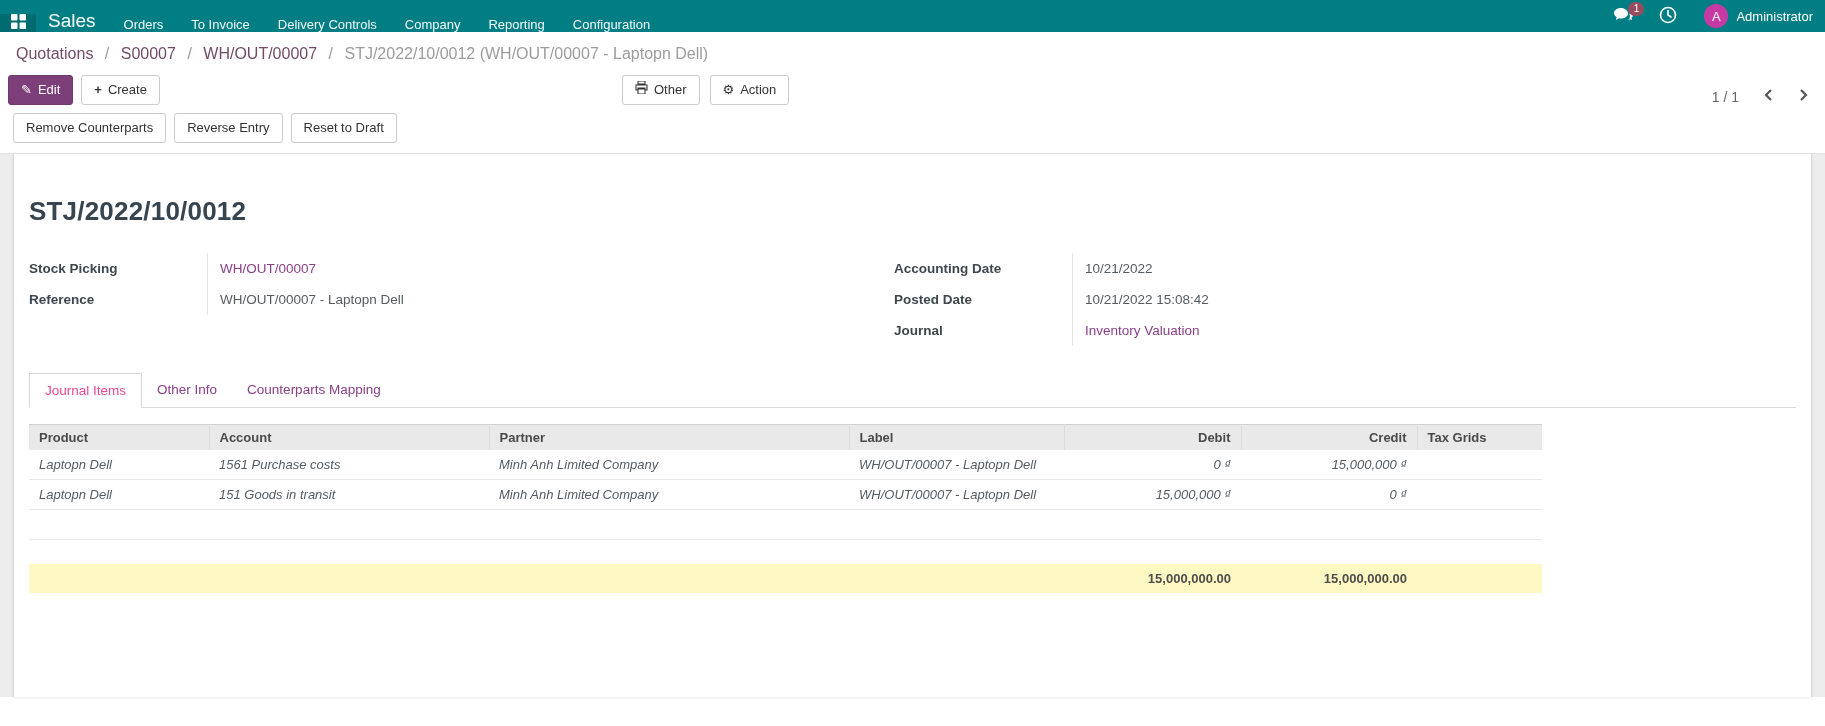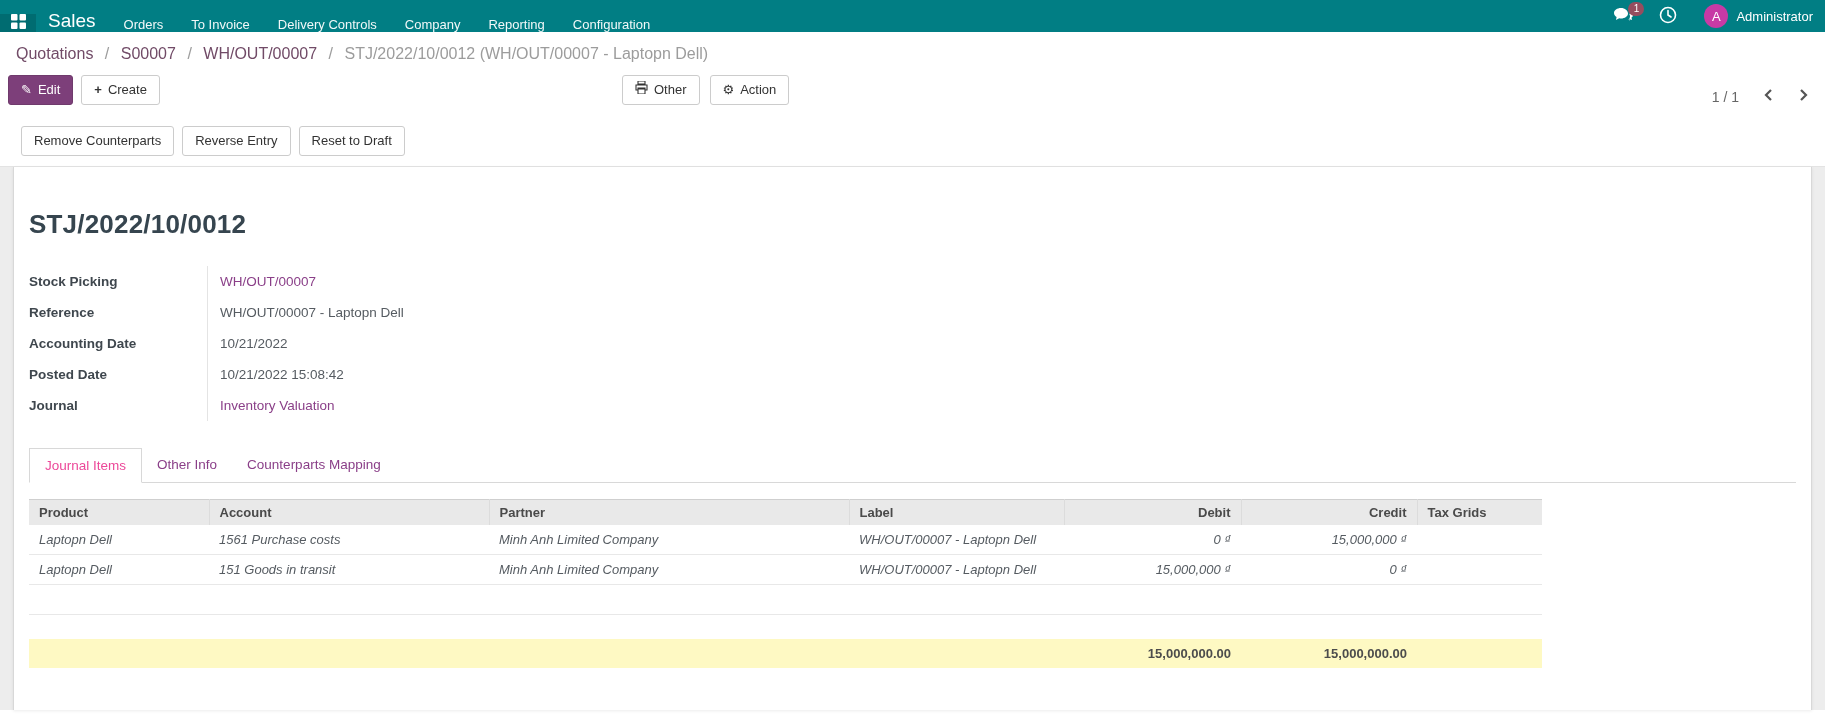--- a/index.html
+++ b/index.html
@@ -53,21 +53,21 @@
     color:#333; cursor:pointer; line-height:18px; white-space:nowrap;
   }
   .btn-primary { background:#7d3f7a; border-color:#6f3a6c; color:#fff; }
   .cp-center { position:absolute; left:622px; top:8px; display:flex; gap:10px; }
   .cp-pager {
     position:absolute; right:16px; top:12px; display:flex; align-items:center; gap:24px;
     color:#666; font-size:14px;margin-top:9px;
   }
   .pager-btn { cursor:pointer; display:flex; align-items:center; }
 
-  .status-row { display:flex; justify-content:space-between; align-items:center; padding-left:21px; margin-top:13px; }
+  .status-row { display:flex; justify-content:space-between; align-items:center; padding-left:13px; margin-top:0; }
   .action-group { display:flex; gap:8px; padding-bottom:10px; }
   .statusbar { display:flex; align-items:center; height:33px; align-self:flex-start; }
   .status-draft { color:#b0b0b0; font-size:13px; margin-right:16px; }
   .status-sep {
     width:8px; height:8px; border-top:2px solid #d2d2d2; border-right:2px solid #d2d2d2;
     transform:rotate(45deg); margin-right:14px;
   }
   .status-posted {
     background:#e9e9e9; color:#714b67; font-weight:bold; font-size:13px;
     height:33px; line-height:33px; padding:0 28px 0 24px;
@@ -77,21 +77,21 @@
   
   .content { background:#ededed; height:543px; }
   .sheet {
     margin:0 13px; background:#fff; height:100%;
     border-left:1px solid #d8d8d8; border-right:1px solid #d8d8d8;
     padding:0 15px; box-shadow:0 1px 3px rgba(0,0,0,0.08);
   }
   .sheet-title {
     padding-top:42px; font-size:26px; font-weight:bold; color:#36454f; letter-spacing:0.2px;
   }
-  .field-groups { display:flex; margin-top:26px;flex-direction:column; }
+  .field-groups { display:flex; margin-top:26px; }
   .fg-left { width:865px; }
   .fg-right { flex:1; }
   .field-row { display:flex; height:31px; align-items:center; }
   .field-label { width:178px; font-weight:bold; color:#3f474e; font-size:13.5px; }
   .field-value {
     border-left:1px solid #e4e4e4; padding-left:12px; font-size:13.5px;
     align-self:stretch; display:flex; align-items:center; flex:1;
   }
   .link { color:#8a3f88; cursor:pointer; }
 

